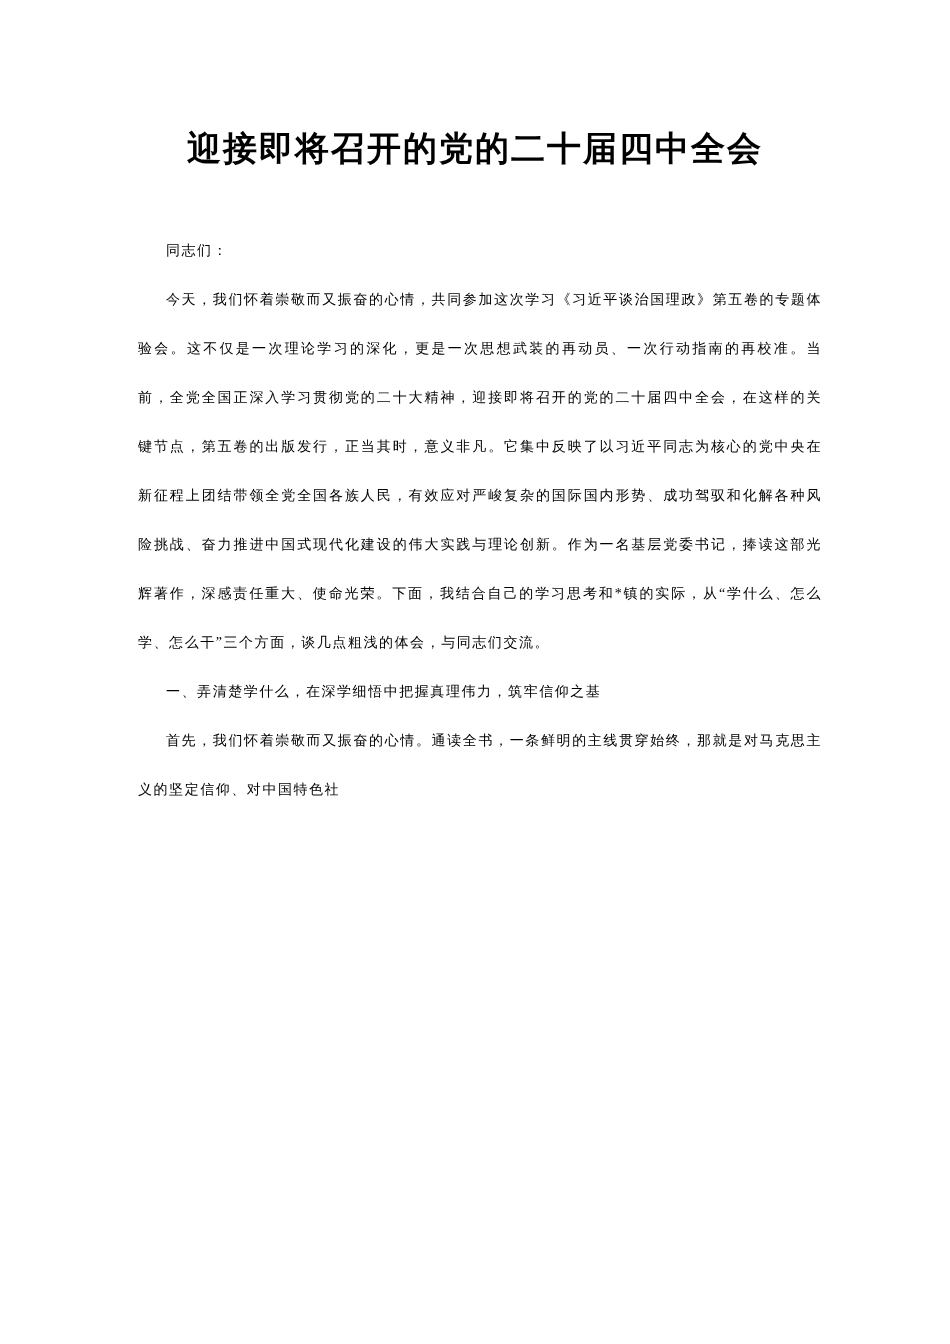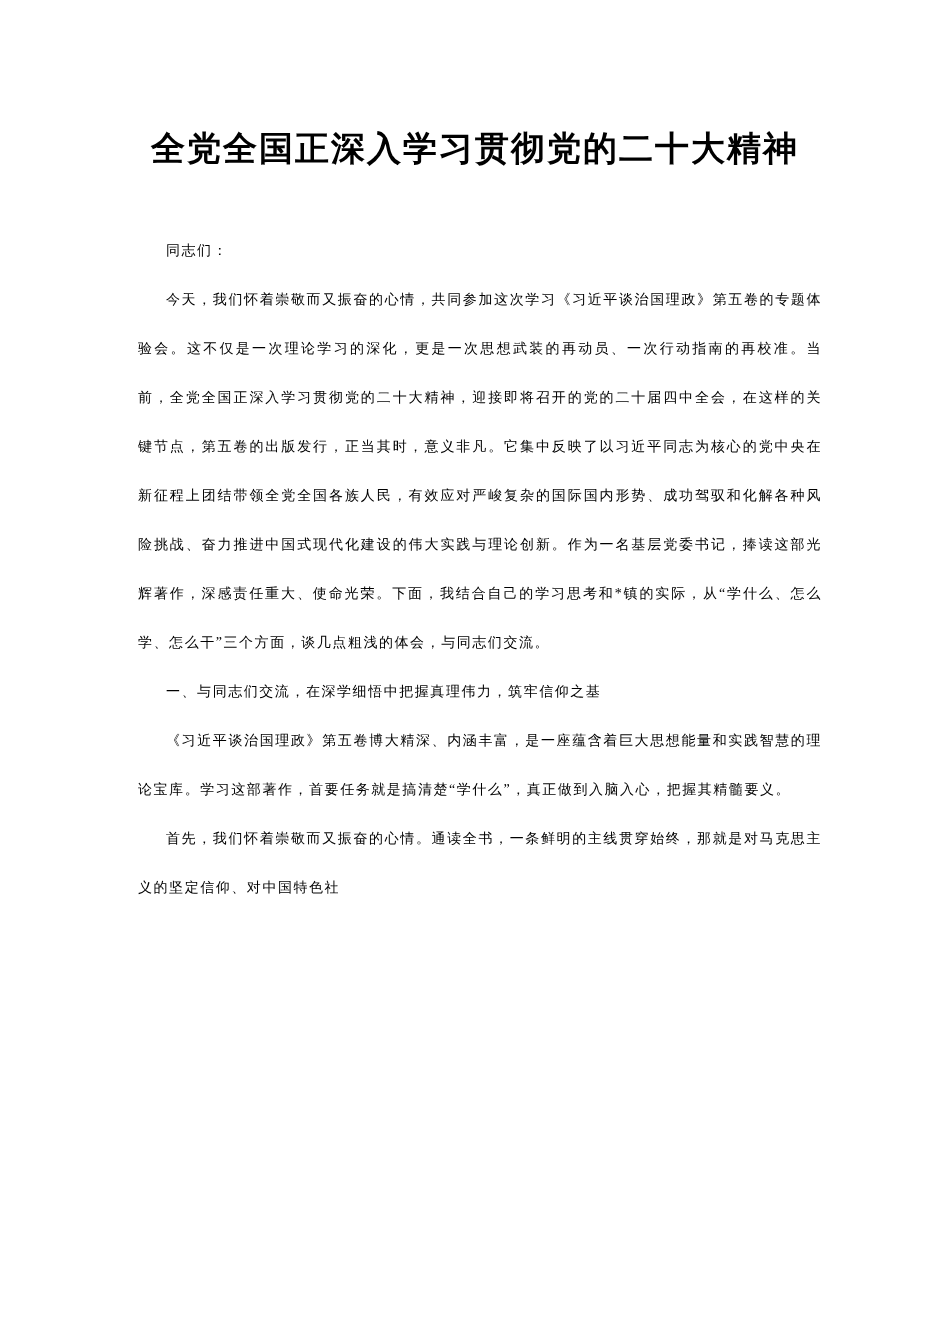--- a/index.html
+++ b/index.html
@@ -44,26 +44,25 @@
     color: #000000;
     text-align: justify;
     text-justify: inter-ideograph;
     text-indent: 2em;
   }
 </style>
 </head>
 <body>
 
 <div class="page">
-  <h1 class="doc-title">全党全国正深入学习贯彻党的二十大精神</h1>
+  <h1 class="doc-title">迎接即将召开的党的二十届四中全会</h1>
 
   <div class="content">
     <p class="salutation">同志们：</p>
 
     <p class="body-paragraph">今天，我们怀着崇敬而又振奋的心情，共同参加这次学习《习近平谈治国理政》第五卷的专题体验会。这不仅是一次理论学习的深化，更是一次思想武装的再动员、一次行动指南的再校准。当前，全党全国正深入学习贯彻党的二十大精神，迎接即将召开的党的二十届四中全会，在这样的关键节点，第五卷的出版发行，正当其时，意义非凡。它集中反映了以习近平同志为核心的党中央在新征程上团结带领全党全国各族人民，有效应对严峻复杂的国际国内形势、成功驾驭和化解各种风险挑战、奋力推进中国式现代化建设的伟大实践与理论创新。作为一名基层党委书记，捧读这部光辉著作，深感责任重大、使命光荣。下面，我结合自己的学习思考和*镇的实际，从“学什么、怎么学、怎么干”三个方面，谈几点粗浅的体会，与同志们交流。</p>
 
-    <p class="section-heading">一、与同志们交流，在深学细悟中把握真理伟力，筑牢信仰之基</p>
+    <p class="section-heading">一、弄清楚学什么，在深学细悟中把握真理伟力，筑牢信仰之基</p>
 
-    <p class="body-paragraph">《习近平谈治国理政》第五卷博大精深、内涵丰富，是一座蕴含着巨大思想能量和实践智慧的理论宝库。学习这部著作，首要任务就是搞清楚“学什么”，真正做到入脑入心，把握其精髓要义。</p>
 
     <p class="body-paragraph">首先，我们怀着崇敬而又振奋的心情。通读全书，一条鲜明的主线贯穿始终，那就是对马克思主义的坚定信仰、对中国特色社</p>
   </div>
 </div>
 
 </body></html>

